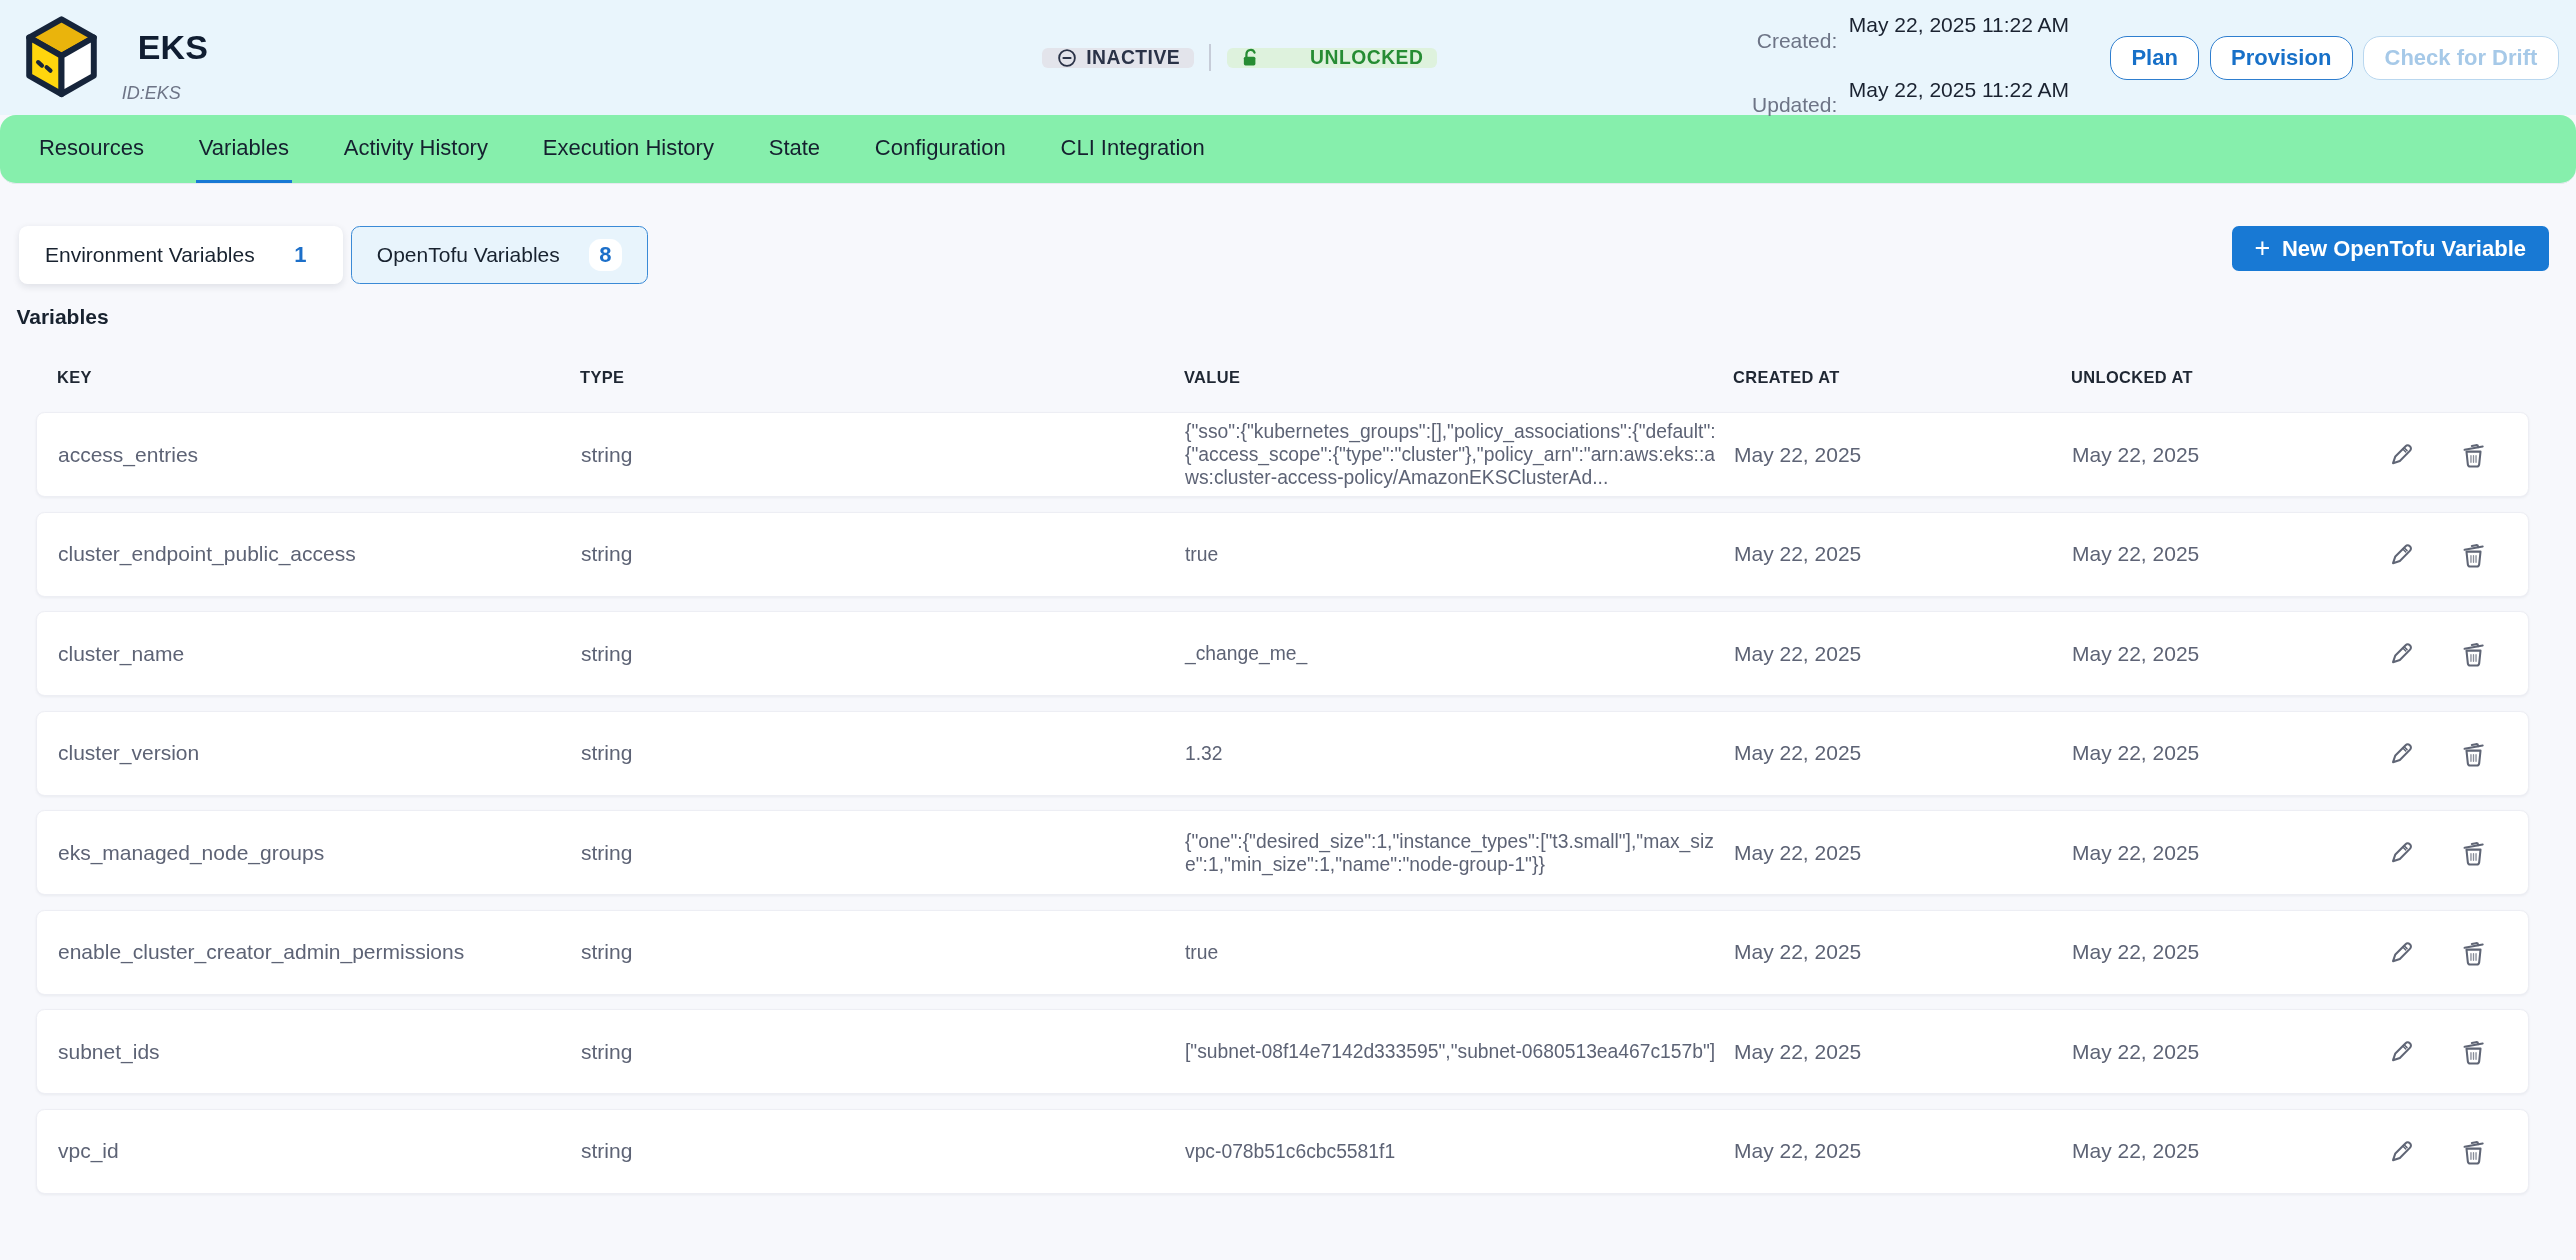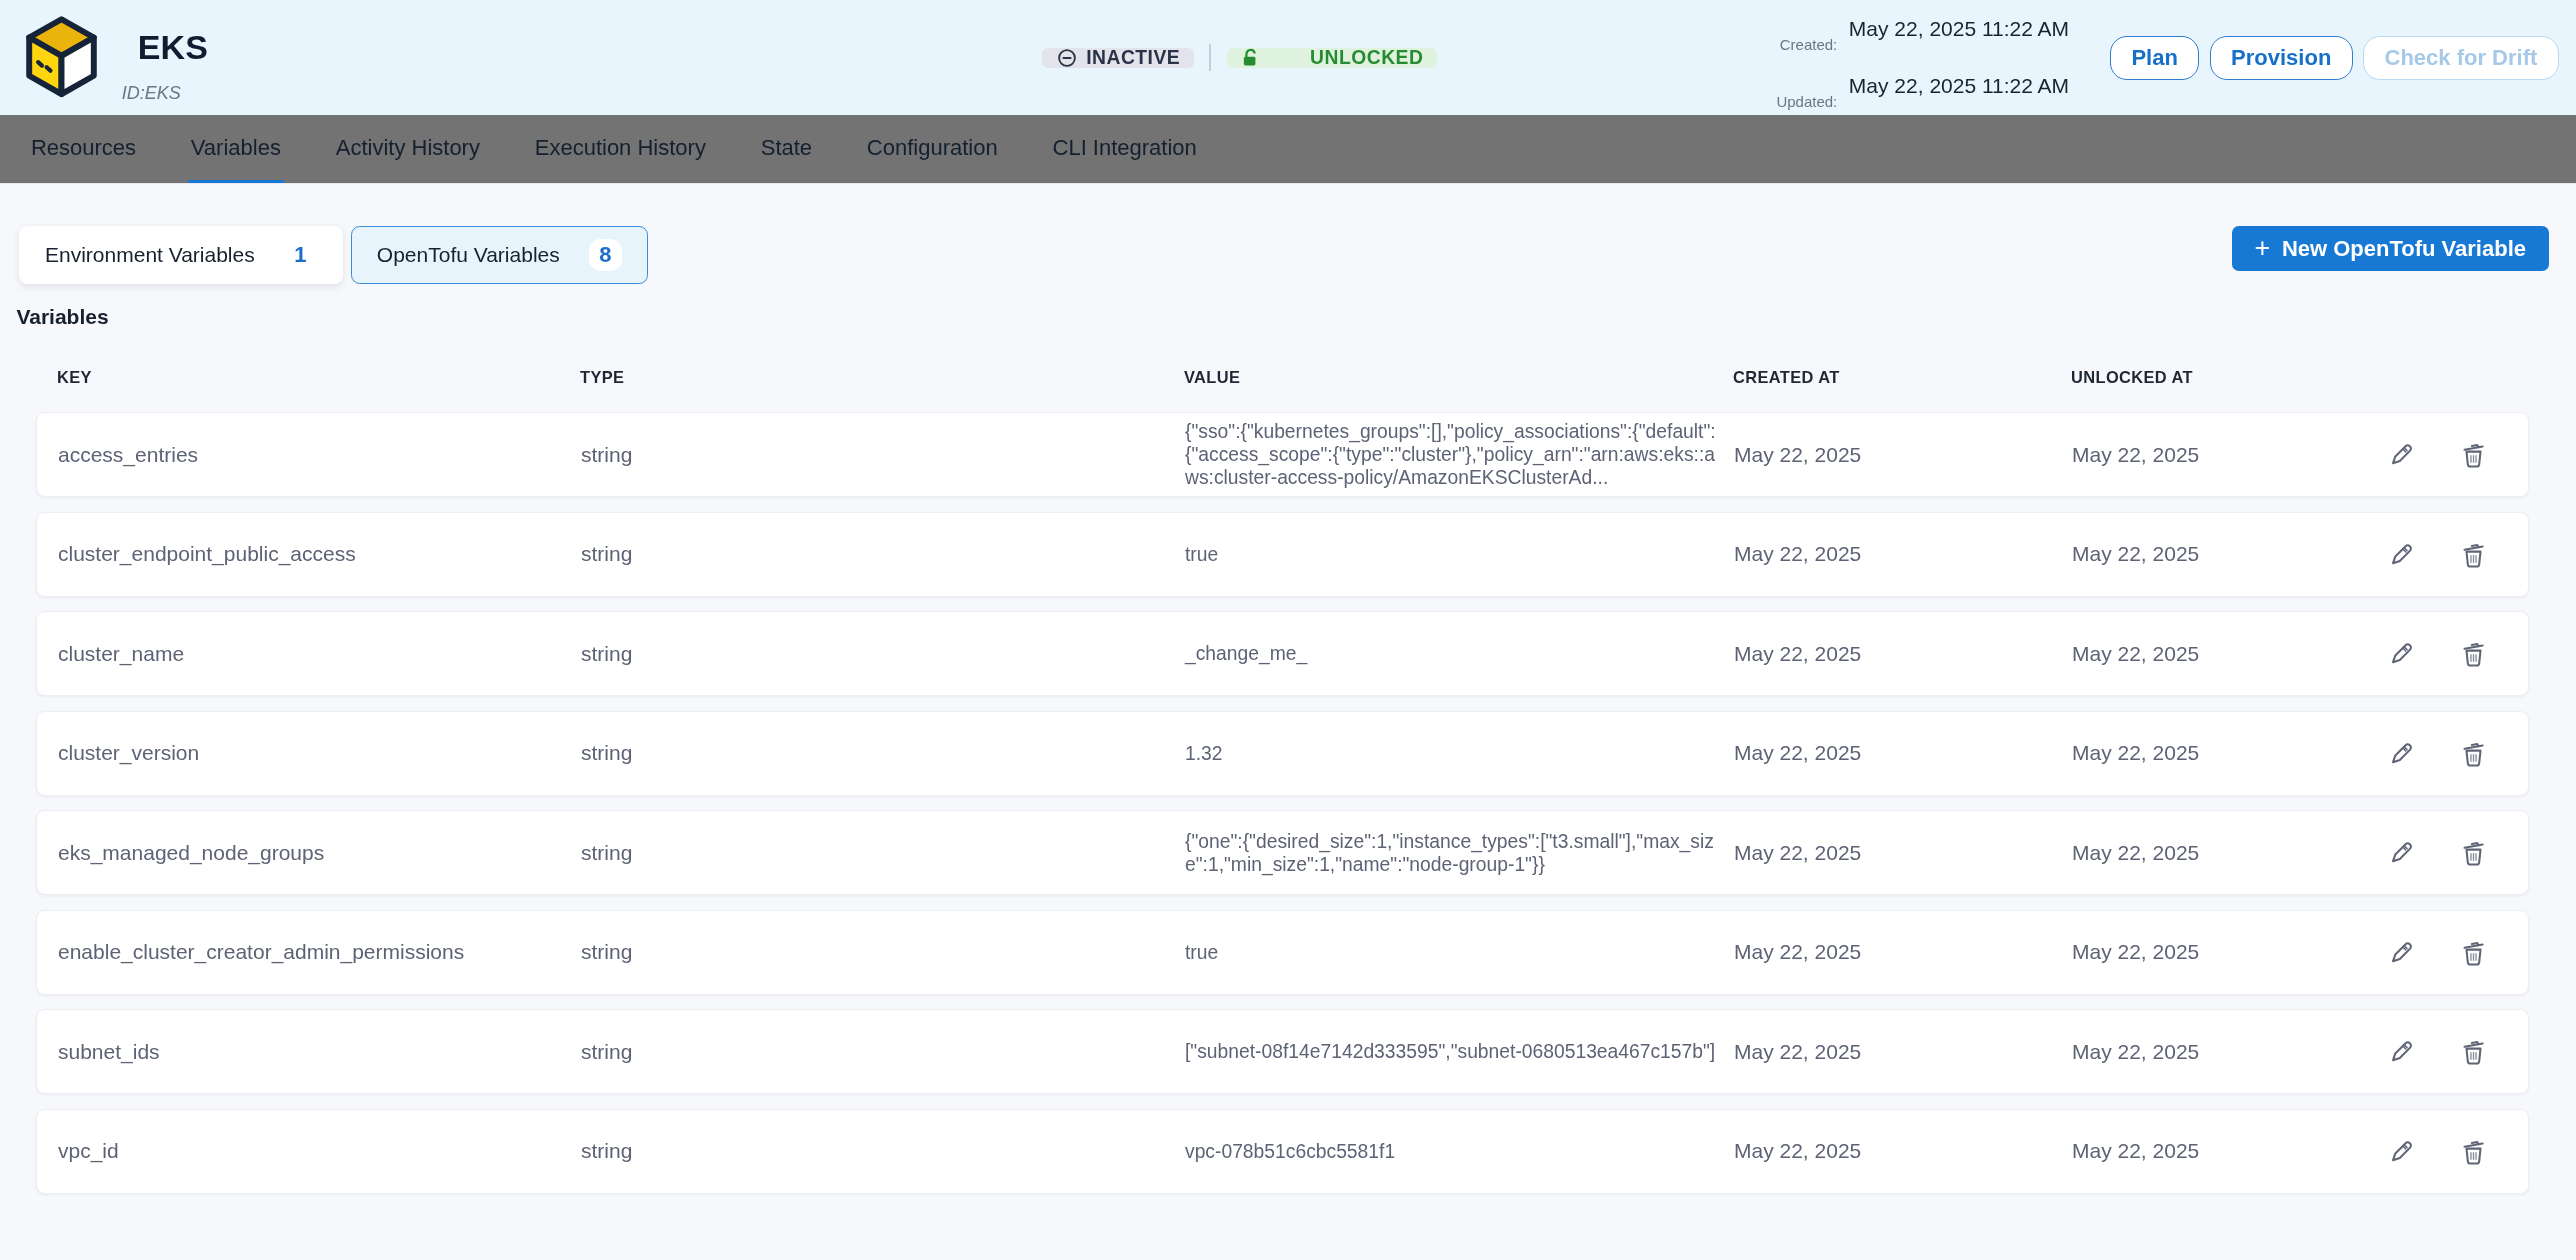--- a/index.html
+++ b/index.html
@@ -37,33 +37,33 @@
   .badge{
     display:inline-flex;align-items:center;gap:8.7px;
     height:20px;padding:0 13.5px;border-radius:5.8px;
     font-size:19.3px;font-weight:700;letter-spacing:0.5px;
   }
   .badge-inactive{background:var(--inactive-bg);color:var(--inactive-text);}
   .badge-unlocked{background:var(--unlocked-bg);color:var(--unlocked-text);gap:48px;}
   .badge-divider{width:1.9px;height:27px;background:#c6ccd8;}
   .topbar-right{position:absolute;right:17.4px;top:0;height:100%;display:flex;align-items:center;gap:41px;}
   .meta-block{display:grid;grid-template-columns:auto auto;column-gap:11.6px;row-gap:9.7px;align-items:center;}
-  .meta-label{font-size:15px;color:var(--gray);text-align:right;margin-top:31px;}
+  .meta-label{font-size:21px;color:var(--gray);text-align:right;margin-top:31px;}
   .meta-value{font-size:21px;color:#1a2230;}
   .action-buttons{display:flex;gap:10.6px;}
   .btn-outline{
     height:44px;padding:0 20.3px;border-radius:17px;background:#fff;
     border:1.9px solid #2e7ecf;color:#1770c8;
     font-family:inherit;font-size:22px;font-weight:700;cursor:pointer;
   }
   .btn-outline.disabled{border-color:#b9d7ef;color:#a6c9e8;cursor:default;}
   
   .tabs{
-    height:69px;background:#737373;border-bottom:1px solid #e7e9f0;
-    display:flex;align-items:stretch;padding-left:28px;
+    height:69px;background:#86efac;border-bottom:1px solid #e7e9f0;
+    display:flex;align-items:stretch;padding-left:36px;border-radius:16px;
   }
   .tab{
     display:flex;align-items:center;margin-right:49px;padding:0 2.9px;
     font-size:22px;color:#15202f;cursor:pointer;border-bottom:3.9px solid transparent;
   }
   .tab.active{border-bottom-color:var(--accent);}
   
   .content{padding-top:42px;}
   .subtab-row{display:flex;align-items:flex-start;justify-content:space-between;}
   .subtabs{display:flex;gap:7.7px;margin-left:19px;}

